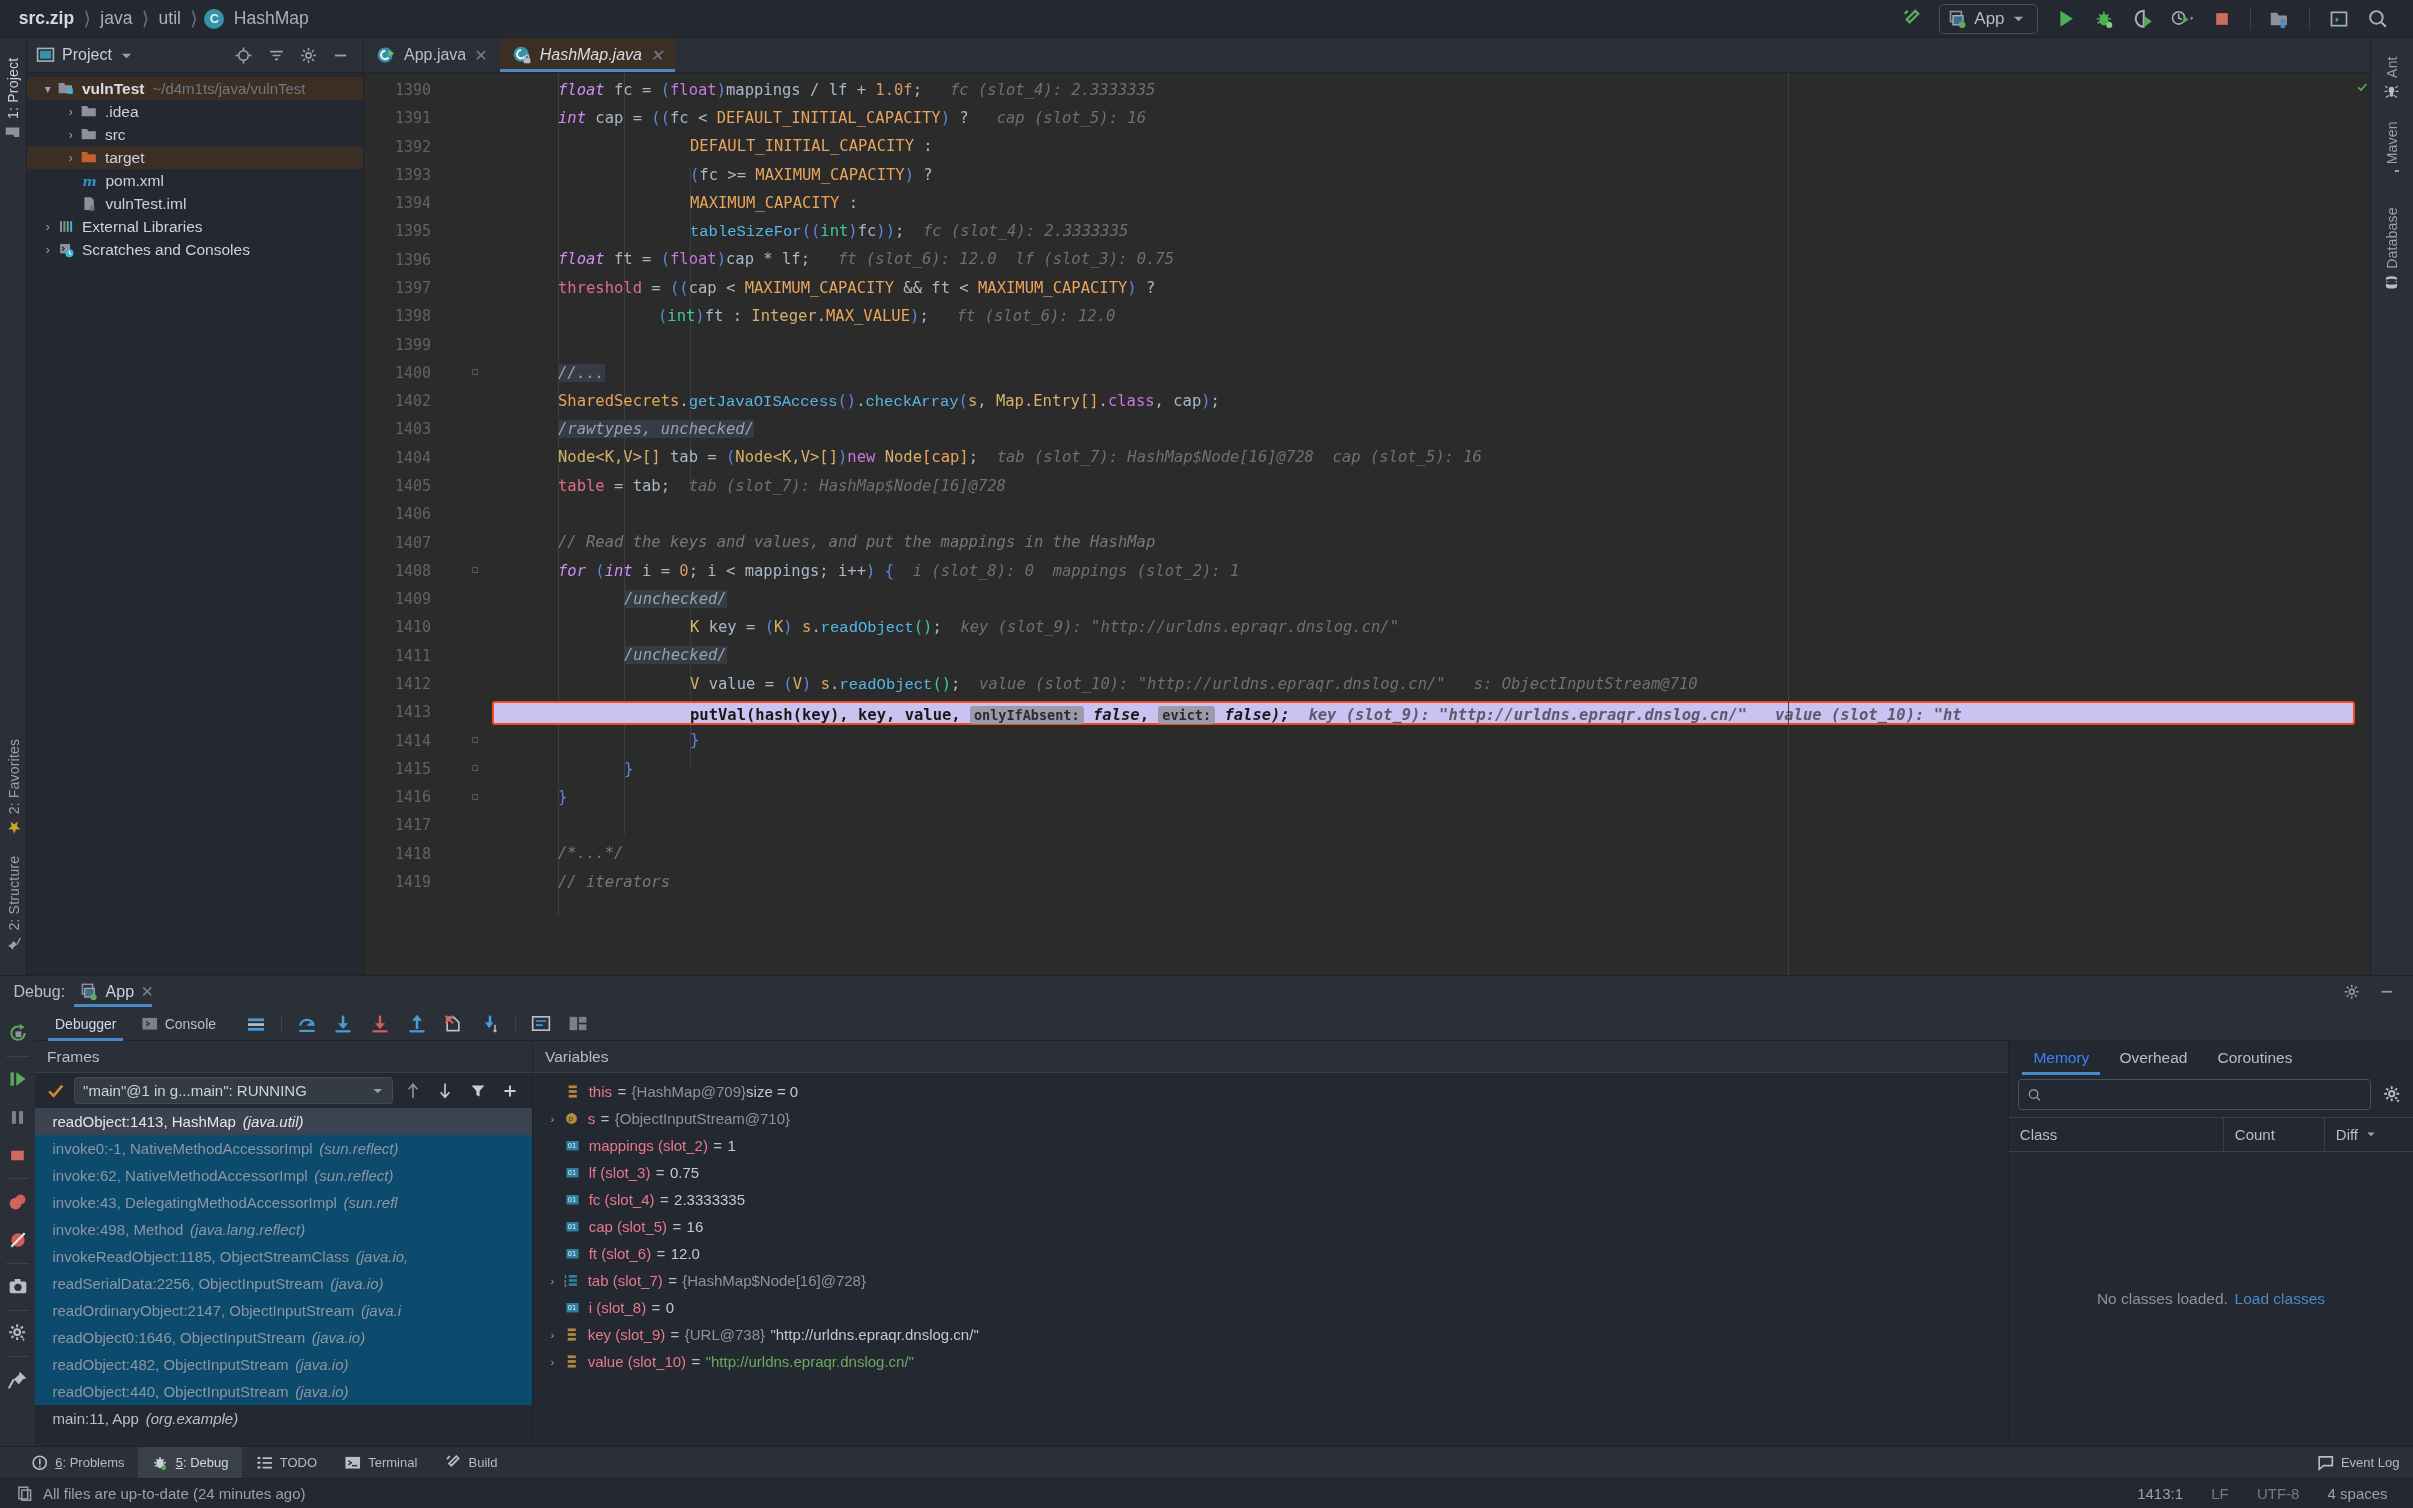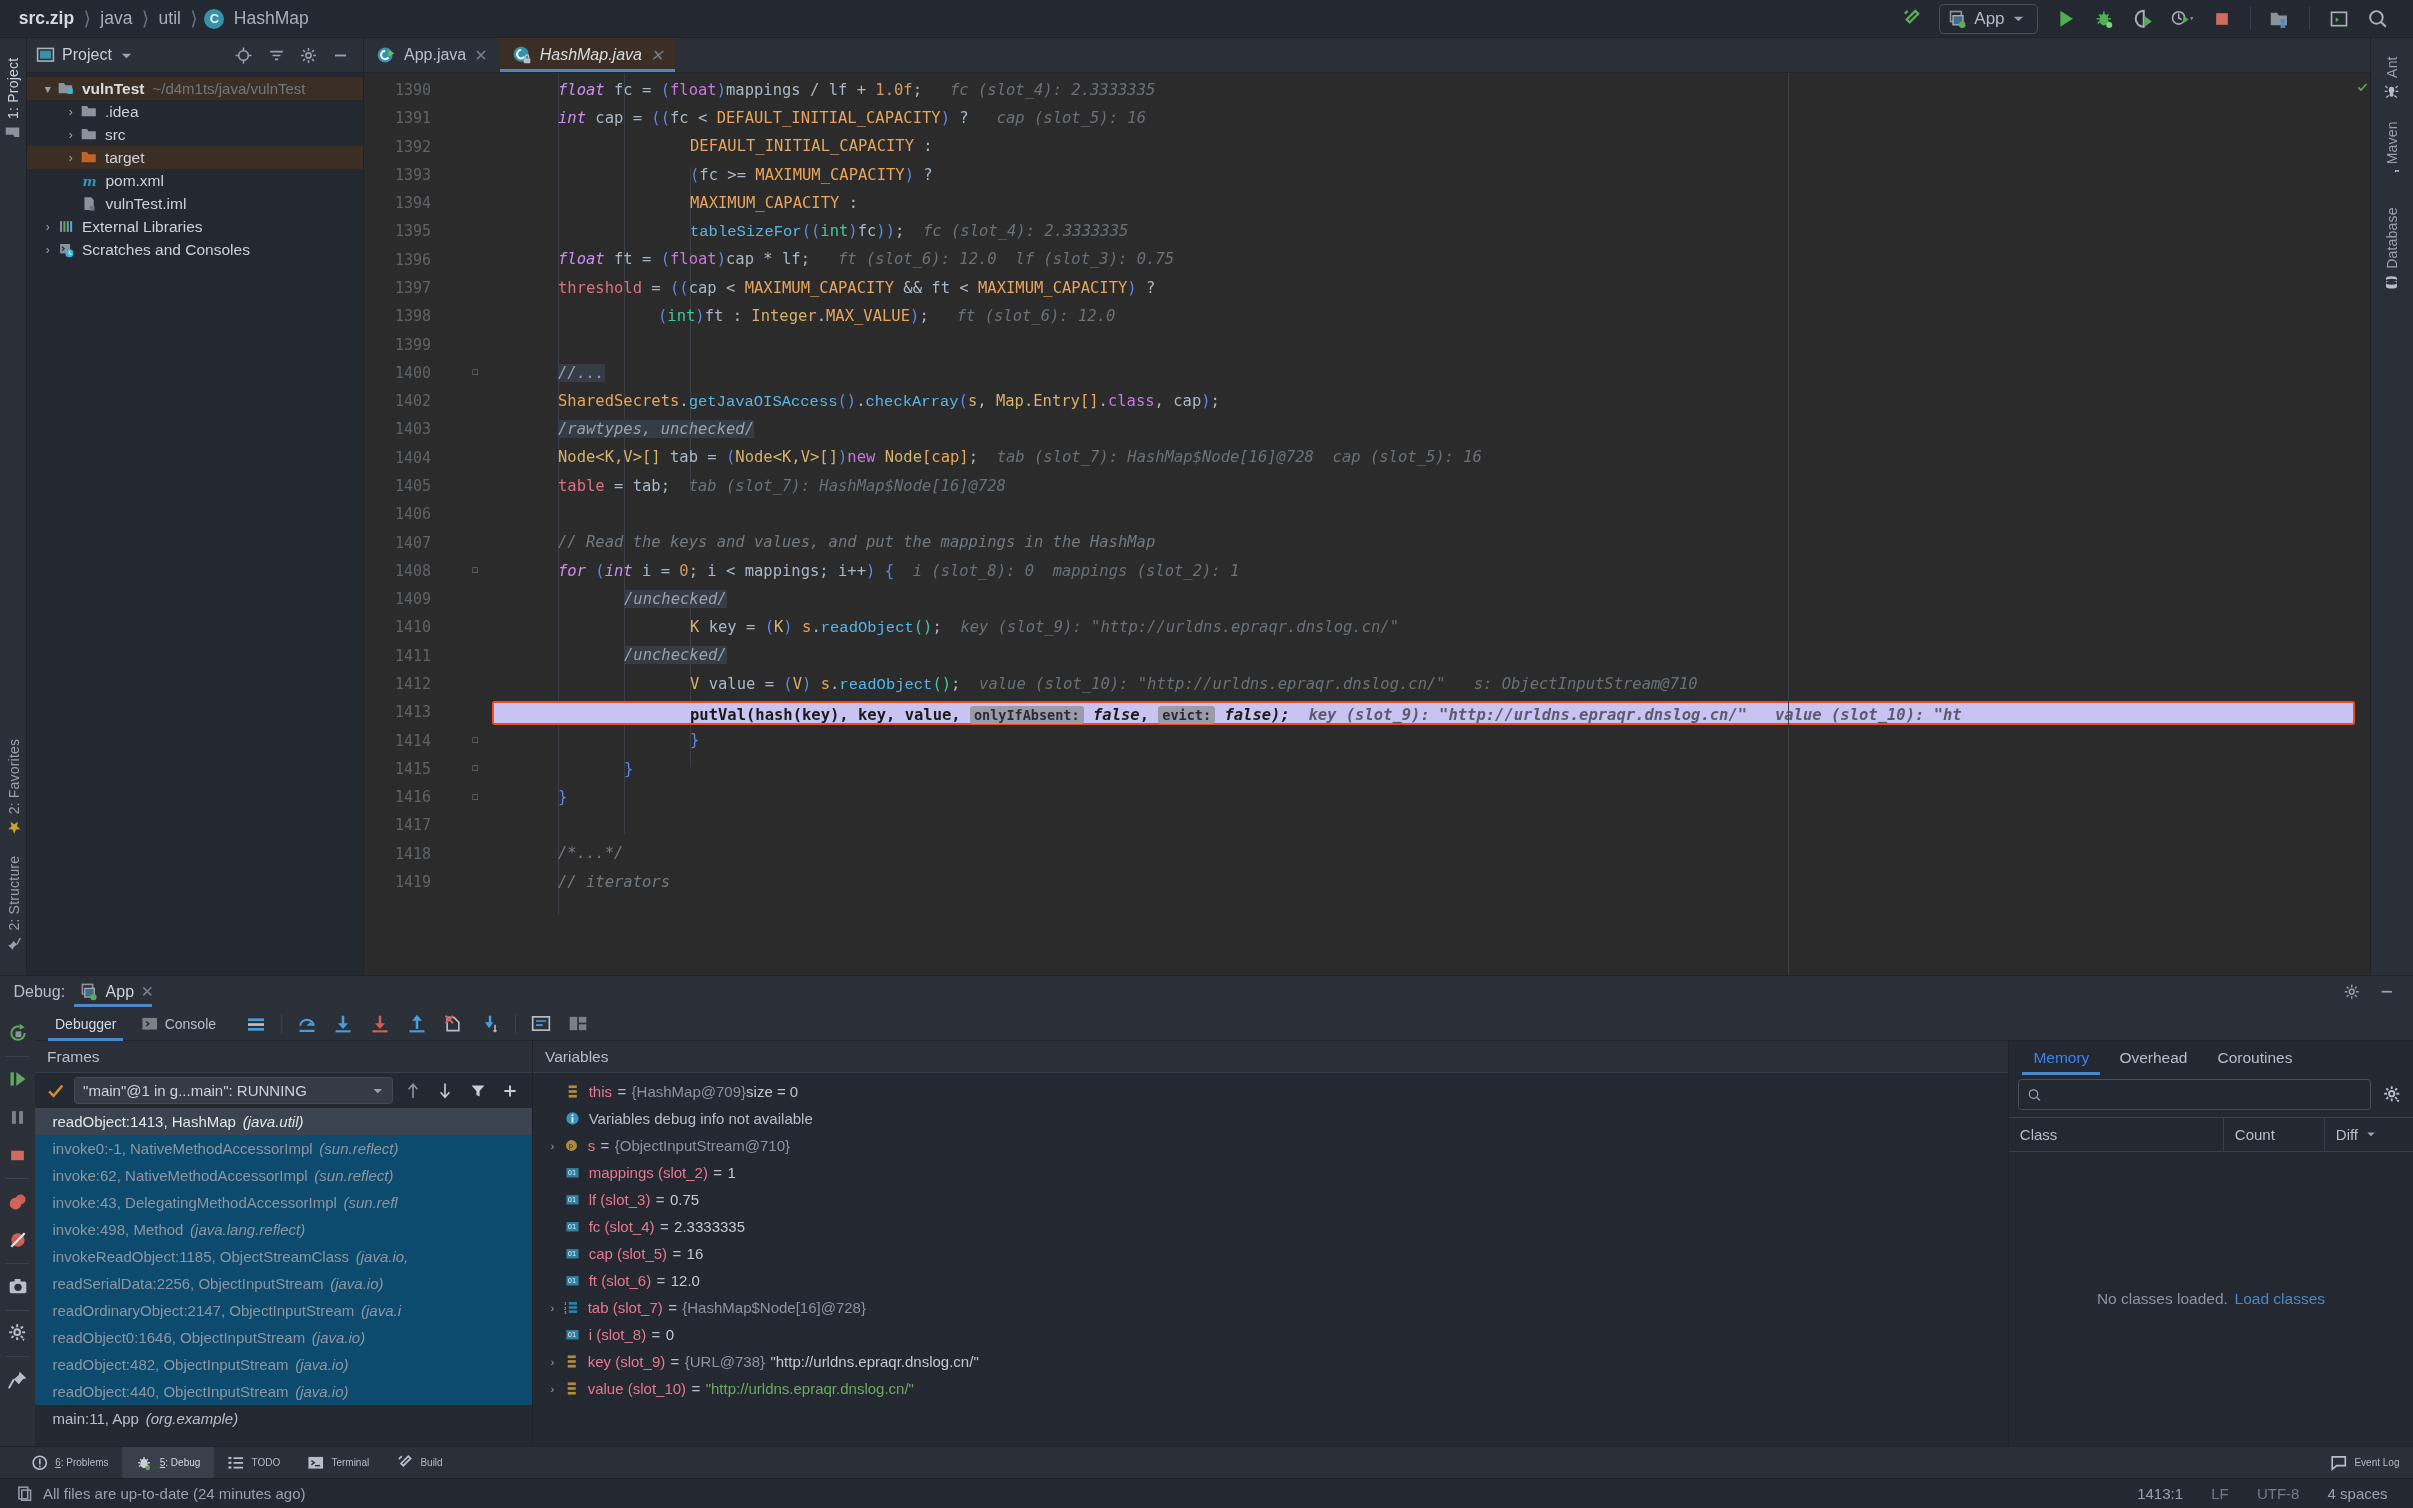--- a/index.html
+++ b/index.html
@@ -194,21 +194,21 @@
   .memcol{ display:flex; align-items:center; color:#b8bec7; font-size:15px; padding:0 10.8px; }
   .memcol.c1{ flex:1; border-right:0.7px solid #3a4049;}
   .memcol.c2{ width:101px; border-right:0.7px solid #3a4049;}
   .memcol.c3{ width:88px; gap:6.7px;}
   .memempty{ flex:1; display:flex; align-items:center; justify-content:center; font-size:15.5px; color:#8d949e; gap:6.7px;}
   .memempty a{ color:#4a88c7; text-decoration:none; cursor:pointer;}
 
   
   .toolbar-bottom { height:32px; background:#2b3038; display:flex; align-items:center;
      border-top:0.7px solid #1f2329; padding-left:17.5px; }
-  .btb { display:flex; align-items:center; gap:6.7px; padding:0 13.5px; height:32px; color:#b4bac3; font-size:10px; cursor:pointer;}
+  .btb { display:flex; align-items:center; gap:6.7px; padding:0 13.5px; height:32px; color:#b4bac3; font-size:13px; cursor:pointer;}
   .btb.active { background:#3a4049; color:#d3d8df; }
   .btb u { text-decoration:underline; }
   .btb-spacer{flex:1;}
   .statusbar { height:30px; background:#242830; display:flex; align-items:center; padding:0 16px;
      color:#9aa1ab; font-size:15px; gap:9.4px; border-top:0.7px solid #1f2329;}
   .statusbar .sp{flex:1;}
   .st-item{ padding:0 9.4px; cursor:pointer; }
   .st-dim{ color:#757c86; }
   svg{display:block;}
 </style>
@@ -866,30 +866,20 @@
                       <rect x="4" y="9" width="12" height="4" fill="#b08c3a"></rect>
                       <rect x="4" y="16" width="12" height="4" fill="#b08c3a"></rect>
                     </svg>
                   </span>
                 <span class="vname">this</span>
                 <span class="veq">=</span>
                 <span class="vobj">{HashMap@709}</span>
                 <span class="vnum"> size = 0</span>
               </div>
 
-              <div class="var-row">
-                <span class="var-ic">
-                    <svg width="15" height="15" viewBox="0 0 22 22">
-                      <circle cx="11" cy="11" r="9" fill="#3592c4"></circle>
-                      <rect x="9.8" y="9" width="2.4" height="8" fill="#fff"></rect>
-                      <rect x="9.8" y="5" width="2.4" height="2.6" fill="#fff"></rect>
-                    </svg>
-                  </span>
-                <span class="vinfo">Variables debug info not available</span>
-              </div>
 
               <div class="var-row">
                 <span class="var-arrow">›</span>
                 <span class="var-ic">
                     <svg width="15" height="15" viewBox="0 0 22 22" style="font-size:22px">
                       <circle cx="11" cy="11" r="8" fill="#b08c3a"></circle>
                       <text x="7" y="15" font-family="DejaVu Sans, sans-serif" font-size="10" fill="#2b3038">p</text>
                     </svg>
                   </span>
                 <span class="vname">s</span>

